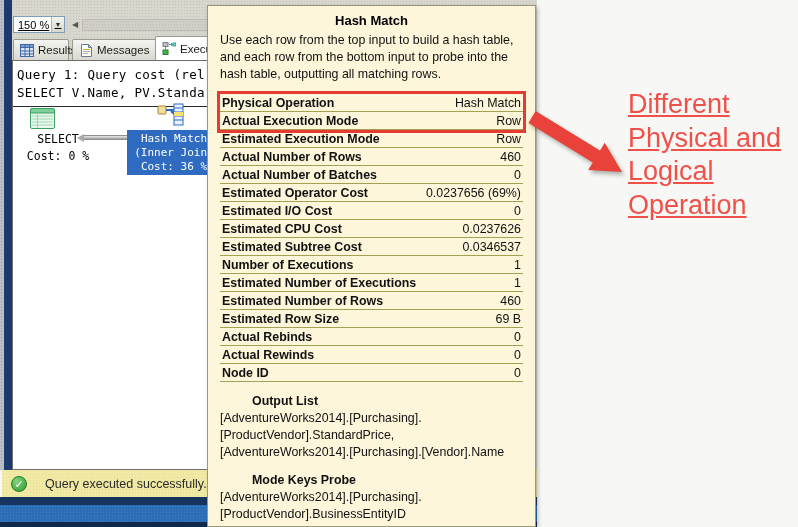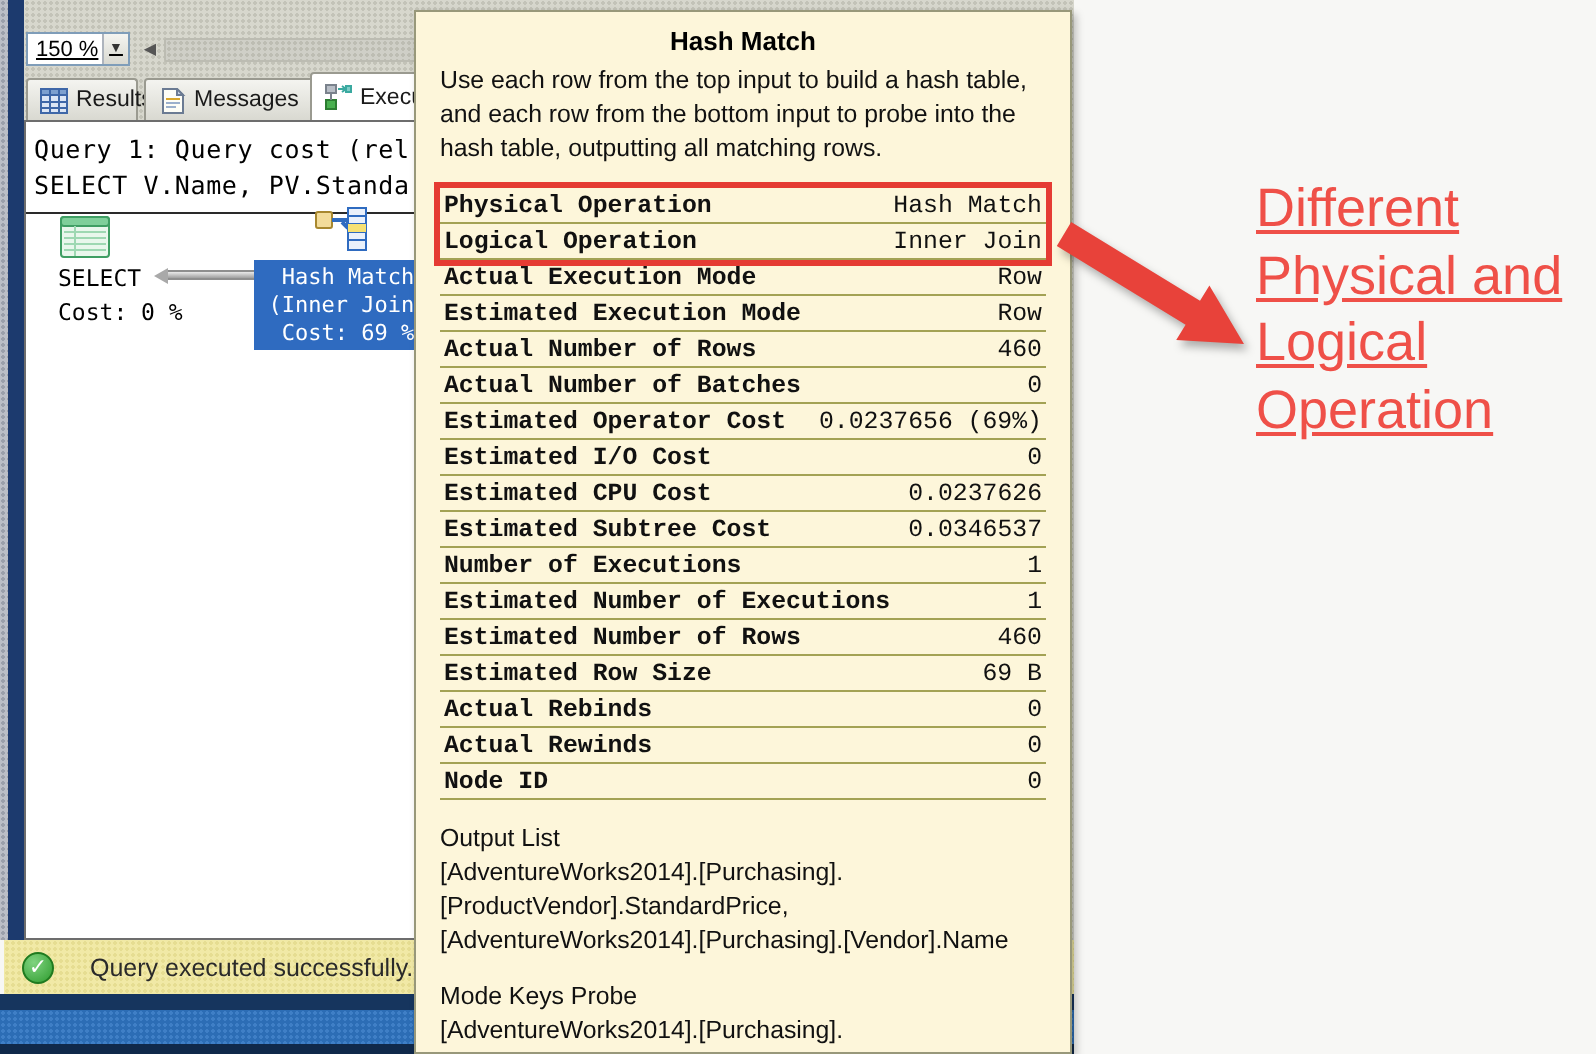--- a/index.html
+++ b/index.html
@@ -42,21 +42,21 @@
   
   .plan-panel { position:absolute; left:0; top:60px; width:524px; height:410px; background:#ffffff;
     border:1px solid #6d6d6d; }
   .query-block { font-family:"DejaVu Sans Mono","Liberation Mono",monospace; font-size:12.5px; font-weight:500;
     letter-spacing:0.3px; color:#000; padding:5px 4px 4px 4px; line-height:18px; border-bottom:1px solid #2a2a2a;
     white-space:nowrap; overflow:hidden; }
   .vscroll { position:absolute; right:0; top:0; width:11px; height:100%;
     background:linear-gradient(90deg,#efefef,#c9c9c9); border-left:1px solid #b5b5b5; }
 
   .node-select-icon { position:absolute; left:17px; top:47px; }
-  .node-select-text { position:absolute; left:16px; top:70px; width:90px; 
+  .node-select-text { position:absolute; left:0px; top:70px; width:90px; text-align:center;
     font-family:"DejaVu Sans Mono","Liberation Mono",monospace; font-size:11.5px; line-height:17px; color:#000; }
   .connector { position:absolute; left:70px; top:74px; width:46px; height:5px;
     background:linear-gradient(#e9e9e9,#9f9f9f); border:1px solid #8e8e8e; }
   .connector:before { content:""; position:absolute; left:-7px; top:-2px;
     border-right:7px solid #a9a9a9; border-top:4px solid transparent; border-bottom:4px solid transparent; }
   .node-hash-icon { position:absolute; left:144px; top:42px; }
   .node-hash-label { position:absolute; left:114px; top:69px; width:94px; height:45px; background:#2f6bc0;
     color:#ffffff; font-family:"DejaVu Sans Mono","Liberation Mono",monospace; font-size:11px; line-height:14px;
     text-align:center; padding-top:2px; }
 
@@ -73,27 +73,27 @@
     background-image:radial-gradient(#3f7fc6 0.8px, transparent 0.8px); background-size:3px 3px; }
   .navy-bottom { position:absolute; left:0; top:522px; width:537px; height:5px; background:#10294a; }
 
   
   .tooltip { position:absolute; left:207px; top:5px; width:329px; height:522px; background:#fdf6da;
     border:1px solid #98987a; box-shadow:2px 2px 4px rgba(0,0,0,0.25); padding:6px 12px; z-index:5; }
   .tt-title { text-align:center; font-weight:bold; font-size:13px; color:#000; margin:1px 0 4px 0; }
   .tt-desc { font-size:12.4px; line-height:17px; color:#111; margin-bottom:11px; }
   .tt-rows { position:relative; }
   .t-row { display:flex; justify-content:space-between; align-items:center;
-    border-bottom:1px solid #a3a254; padding:1.5px 2px; font-size:12.4px; color:#111;font-family:Liberation Mono, monospace; }
+    border-bottom:1px solid #a3a254; padding:1.5px 2px; font-size:12.4px; color:#111; }
   .t-label { font-weight:bold; white-space:nowrap; }
   .t-value { white-space:nowrap; }
   .hl-rect { position:absolute; left:-3px; right:-3px; top:-3px; height:42px;
     border:3px solid #e53b33; pointer-events:none; z-index:6; }
   .tt-section { margin-top:11px; font-size:12.4px; line-height:17px; color:#111; overflow-wrap:break-word; }
-  .tt-section .sec-title { font-weight:normal; }
+  .tt-section .sec-title { font-weight:bold;margin-left:32px; }
 
   
   .annot-arrow { position:absolute; left:527px; top:97px; z-index:7;
     filter:drop-shadow(2px 3px 2px rgba(0,0,0,0.3)); }
   .annot-text { position:absolute; left:628px; top:88px; width:168px; font-size:27px; line-height:33.5px;
     color:#ef5048; z-index:7;text-decoration:underline; }
 </style>
 </head>
 <body>
 
@@ -180,21 +180,21 @@
               <line x1="17" y1="5" x2="26" y2="5"></line>
               <line x1="17" y1="9" x2="26" y2="9"></line>
             <line x1="17" y1="13" x2="26" y2="13"></line>
               <line x1="17" y1="17" x2="26" y2="17"></line>
             </g>
           <rect x="17" y="9" width="9" height="4" fill="#f6e173"></rect>
         </svg>
         <div class="node-hash-label">
           <div>Hash Match</div>
           <div>(Inner Join)</div>
-          <div>Cost: 69 %</div>
+          <div>Cost: 36 %</div>
         </div>
 
         <div class="vscroll"></div>
       </div>
     </div>
 
     <div class="statusbar">
       <div class="check-circle">✓</div>
       <div class="status-text">Query executed successfully.</div>
     </div>
@@ -206,24 +206,20 @@
   <div class="tooltip">
     <div class="tt-title">Hash Match</div>
     <div class="tt-desc">Use each row from the top input to build a hash table, and each row from the bottom input to probe into the hash table, outputting all matching rows.</div>
     <div class="tt-rows">
       <div class="hl-rect"></div>
     <div class="t-row">
           <span class="t-label">Physical Operation</span>
           <span class="t-value">Hash Match</span>
         </div>
         <div class="t-row">
-          <span class="t-label">Logical Operation</span>
-          <span class="t-value">Inner Join</span>
-        </div>
-        <div class="t-row">
           <span class="t-label">Actual Execution Mode</span>
           <span class="t-value">Row</span>
         </div>
         <div class="t-row">
           <span class="t-label">Estimated Execution Mode</span>
           <span class="t-value">Row</span>
         </div>
         <div class="t-row">
           <span class="t-label">Actual Number of Rows</span>
           <span class="t-value">460</span>

